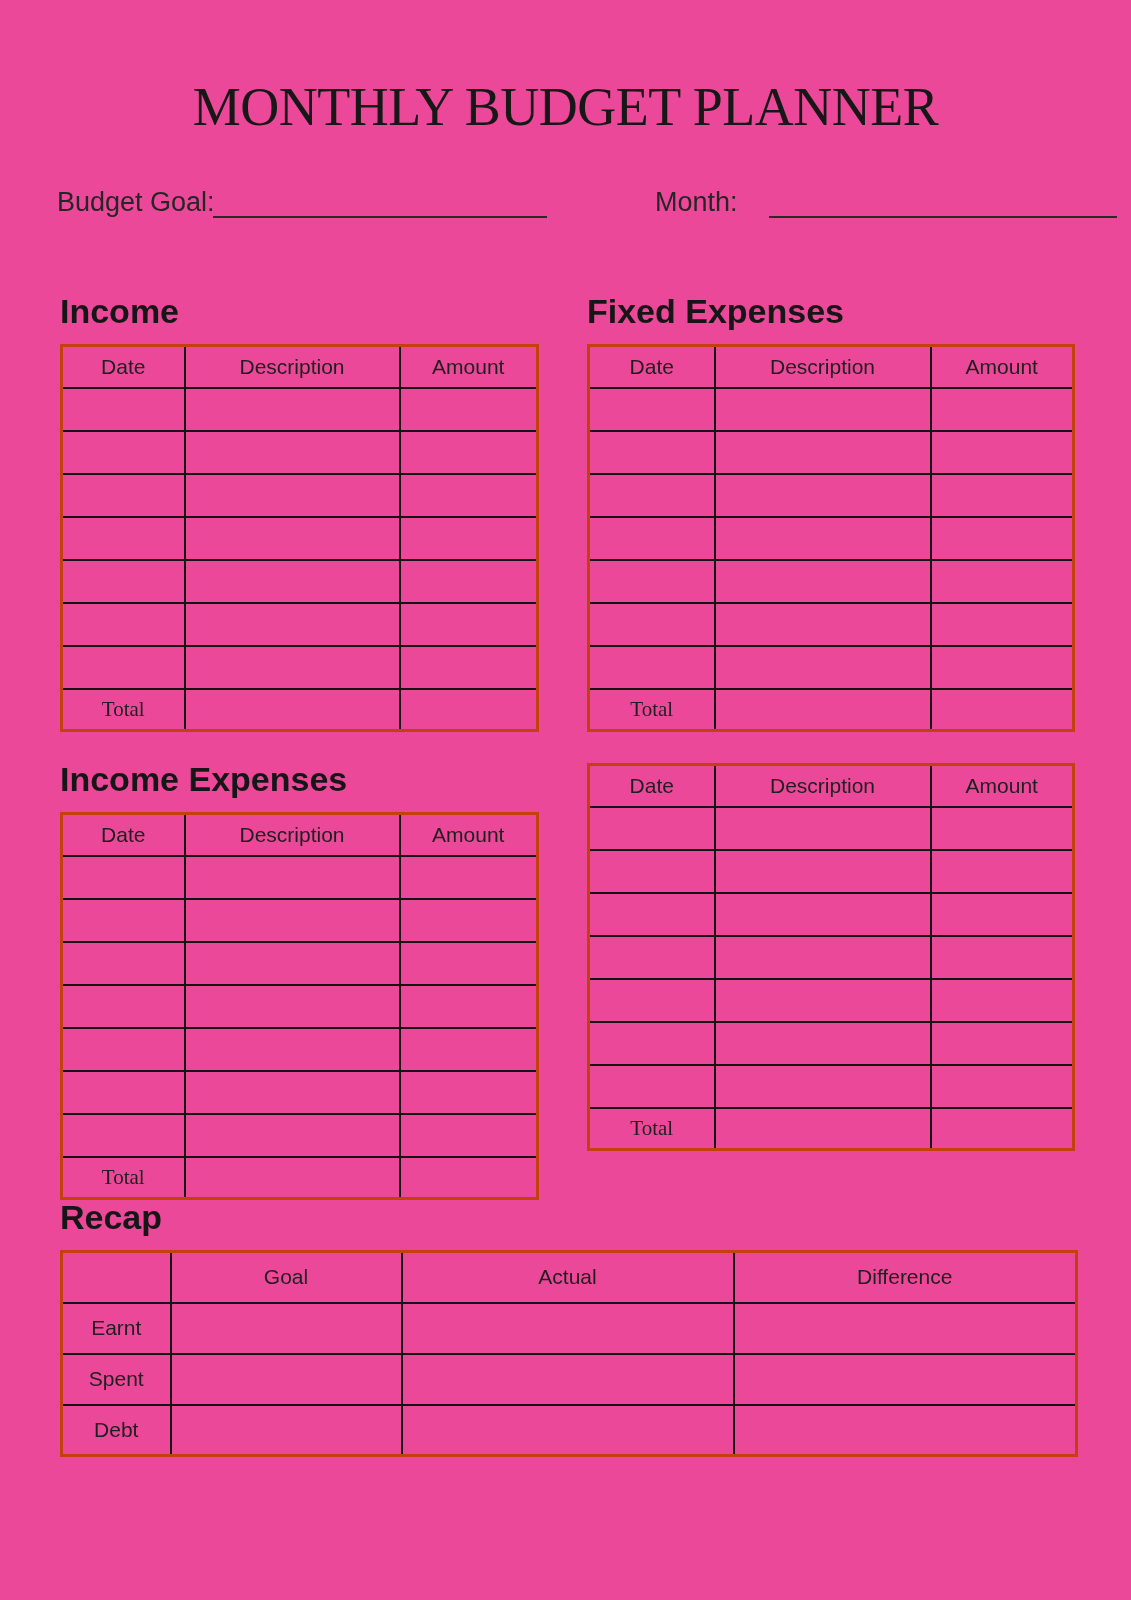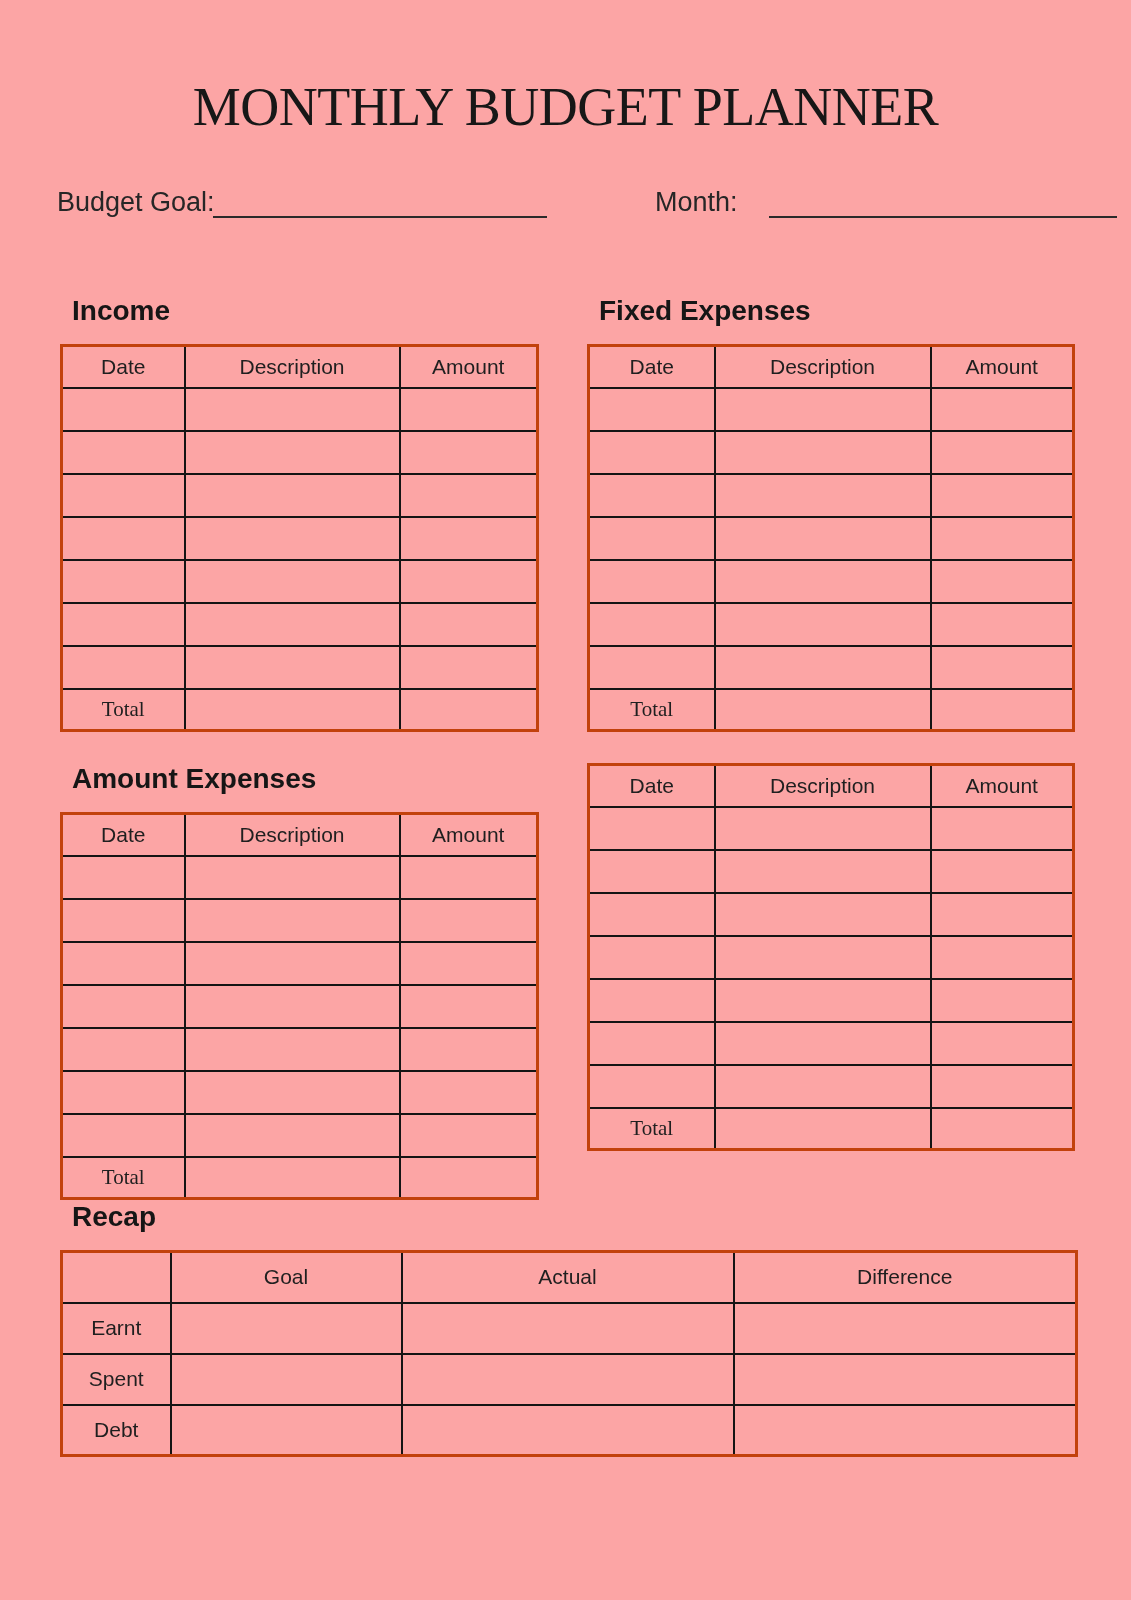--- a/index.html
+++ b/index.html
@@ -1,20 +1,20 @@
 <!DOCTYPE html>
 <html><head>
 <meta charset="utf-8">
 <style>
   html, body { margin: 0; padding: 0; background: #f9f6ee; }
   .page {
     position: relative;
     width: 1131px;
     height: 1600px;
-    background: #fca5a5;
+    background: #ec4899;
     color: #1b1b1b;
     font-family: "Liberation Sans", sans-serif;
     overflow: hidden;
   }
   
   .title {
     position: absolute;
     top: 80px;
     left: 0;
     width: 100%;
@@ -37,22 +37,22 @@
     margin-bottom: 2px;
   }
   #budget-goal-field { left: 57px; top: 184px; }
   #budget-goal-field .fill-line { width: 334px; margin-left: -2px; }
   #month-field { left: 655px; top: 184px; gap: 35px; }
   #month-field .fill-line { width: 348px; margin-left: -4px; }
 
   
   .section { position: absolute; }
   .section h2 {
-    margin: 0 0 17px 12px;
-    font-size: 28px;
+    margin: 0 0 17px 0;
+    font-size: 34px;
     font-weight: 700;
     line-height: 32px;
     color: #161616;
   }
   #sec-income        { left: 60px;  top: 295px; }
   #sec-fixed         { left: 587px; top: 295px; }
   #sec-other         { left: 60px;  top: 763px; }
   #sec-bills         { left: 587px; top: 763px; }
   #sec-recap         { left: 60px;  top: 1201px; }
 
@@ -225,21 +225,21 @@
           <tr class="total-row">
           <td>Total</td>
           <td></td>
           <td></td>
         </tr>
       </tbody>
     </table>
   </section>
 
   <section class="section" id="sec-other">
-    <h2>Amount Expenses</h2>
+    <h2>Income Expenses</h2>
     <table class="ledger-table tbl-a">
       <colgroup>
           <col>
           <col>
           <col>
         </colgroup>
       <thead>
         <tr>
           <th>Date</th>
           <th>Description</th>

